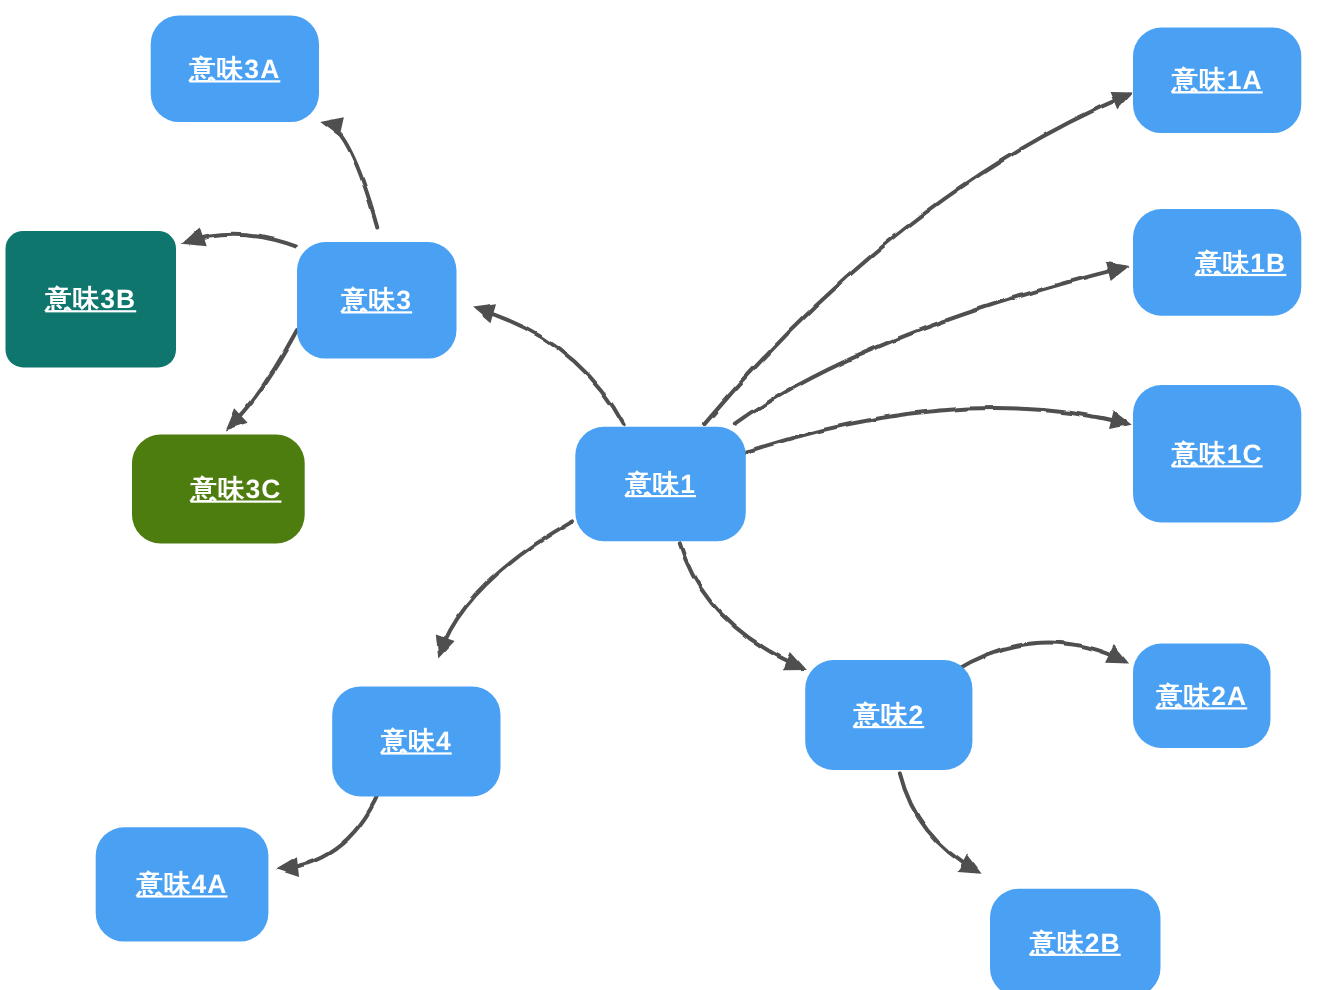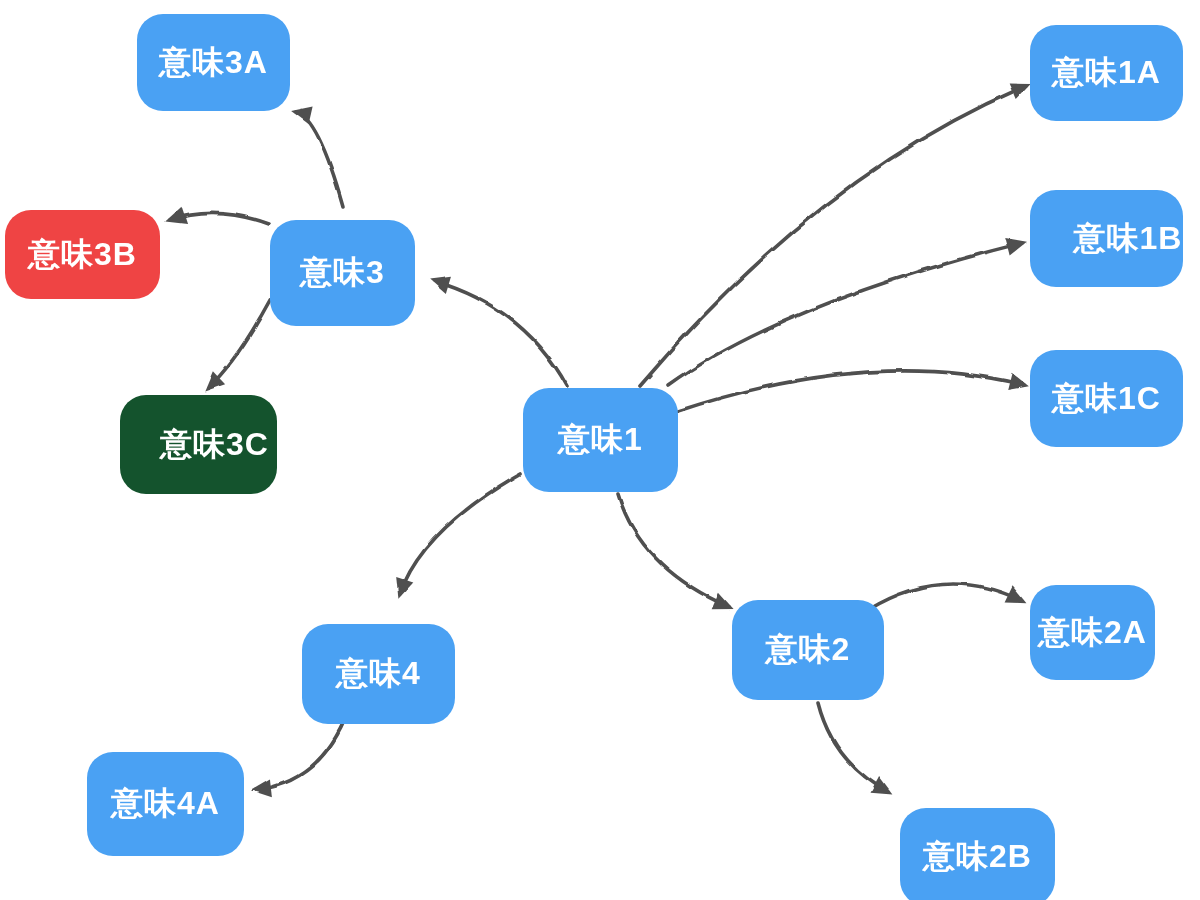--- a/index.html
+++ b/index.html
@@ -32,25 +32,26 @@
   .node {
     position: absolute;
     display: flex;
     align-items: center;
     justify-content: center;
     border-radius: 26px;
     box-sizing: border-box;
   }
   .node-label {
     color: #ffffff;
-    font-size: 32px;
+    font-size: 24px;
     font-weight: 700;
     letter-spacing: 1px;
     white-space: nowrap;
     user-select: none;
+    text-decoration: underline;
   }
 </style>
 </head>
 <body>
 
 <div id="canvas">
   <svg id="edges-layer" xmlns="http://www.w3.org/2000/svg" viewBox="0 0 1200 900">
     <defs>
       <filter id="roughen" x="-20%" y="-20%" width="140%" height="140%">
         <feTurbulence type="fractalNoise" baseFrequency="0.045" numOctaves="2" seed="7" result="noise"></feTurbulence>
@@ -87,42 +88,42 @@
   <div id="nodes-layer">
       <div class="node" style="left: 523px; top: 388px; width: 155px; height: 104px; background: rgb(74, 161, 243);">
         <span class="node-label">意味1</span>
       </div>
       <div class="node" style="left: 1030px; top: 25px; width: 153px; height: 96px; background: rgb(74, 161, 243);">
         <span class="node-label">意味1A</span>
       </div>
       <div class="node" style="left: 1030px; top: 190px; width: 153px; height: 97px; background: rgb(74, 161, 243); padding-left: 43px;">
         <span class="node-label">意味1B</span>
       </div>
-      <div class="node" style="left: 1030px; top: 350px; width: 153px; height: 97px; background: rgb(74, 161, 243);">
+      <div class="node" style="left: 1030px; top: 350px; width: 153px; height: 125px; background: rgb(74, 161, 243);">
         <span class="node-label">意味1C</span>
       </div>
       <div class="node" style="left: 732px; top: 600px; width: 152px; height: 100px; background: rgb(74, 161, 243);">
         <span class="node-label">意味2</span>
       </div>
       <div class="node" style="left: 1030px; top: 585px; width: 125px; height: 95px; background: rgb(74, 161, 243);">
         <span class="node-label">意味2A</span>
       </div>
       <div class="node" style="left: 900px; top: 808px; width: 155px; height: 98px; background: rgb(74, 161, 243);">
         <span class="node-label">意味2B</span>
       </div>
       <div class="node" style="left: 270px; top: 220px; width: 145px; height: 106px; background: rgb(74, 161, 243);">
         <span class="node-label">意味3</span>
       </div>
       <div class="node" style="left: 137px; top: 14px; width: 153px; height: 97px; background: rgb(74, 161, 243);">
         <span class="node-label">意味3A</span>
       </div>
-      <div class="node" style="left: 5px; top: 210px; width: 155px; height: 89px; background: #ef4444;">
+      <div class="node" style="left: 5px; top: 210px; width: 155px; height: 124px; background: #0f766e; border-radius: 16px;">
         <span class="node-label">意味3B</span>
       </div>
-      <div class="node" style="left: 120px; top: 395px; width: 157px; height: 99px; background: #14532d; padding-left: 32px;">
+      <div class="node" style="left: 120px; top: 395px; width: 157px; height: 99px; background: #4d7c0f; padding-left: 32px;">
         <span class="node-label">意味3C</span>
       </div>
       <div class="node" style="left: 302px; top: 610px; width: 153px; height: 100px; background: rgb(74, 161, 243); margin-top: 14px;">
         <span class="node-label">意味4</span>
       </div>
       <div class="node" style="left: 87px; top: 752px; width: 157px; height: 104px; background: rgb(74, 161, 243);">
         <span class="node-label">意味4A</span>
       </div>
     </div>
 </div>

